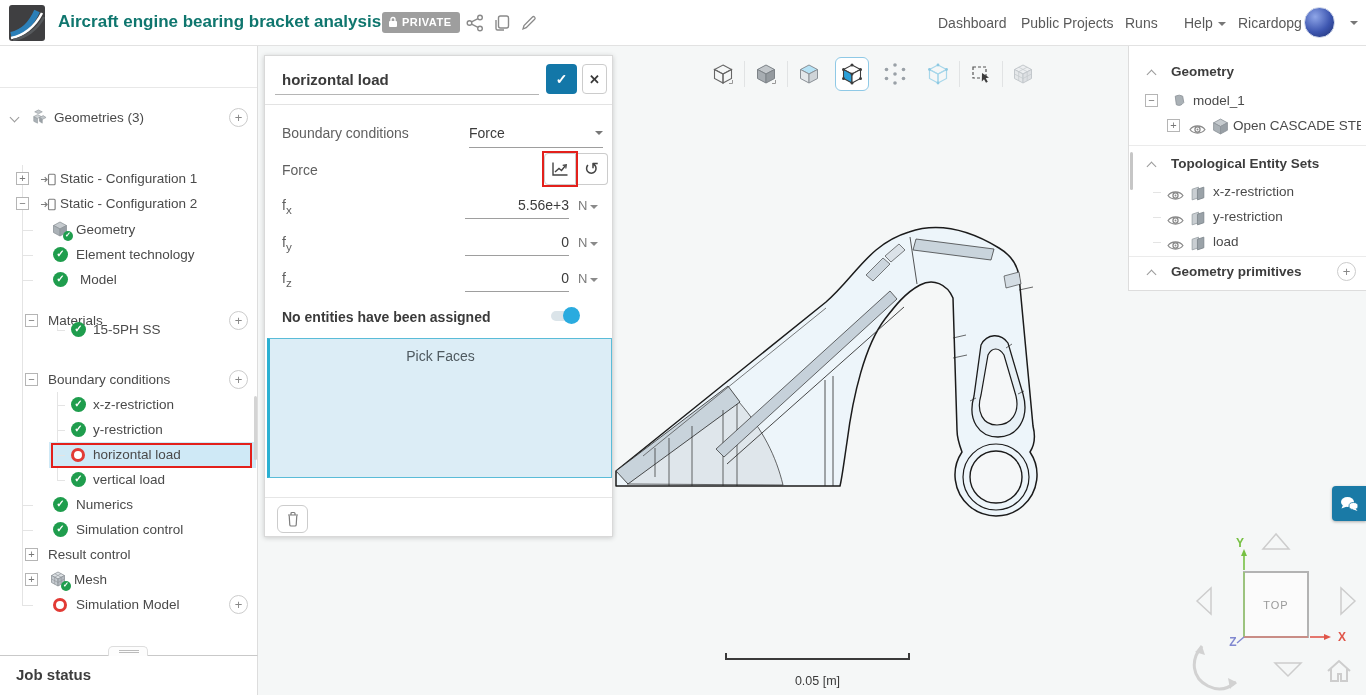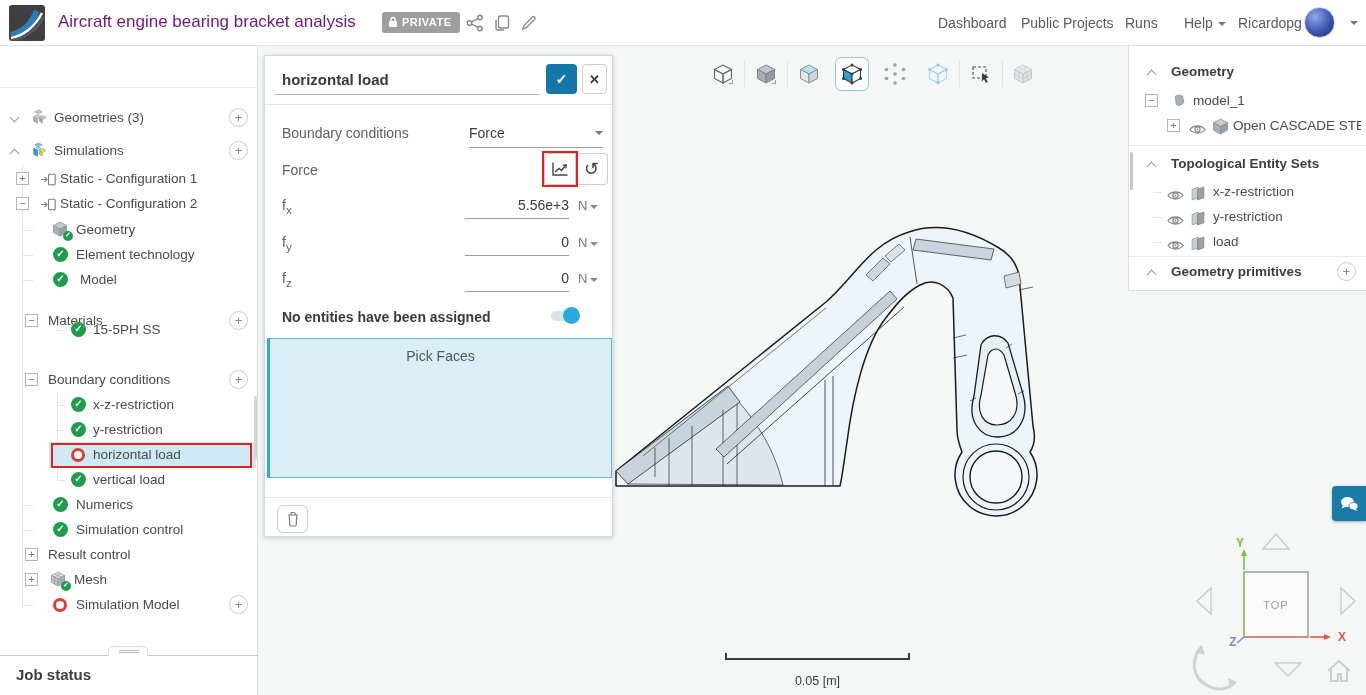--- a/index.html
+++ b/index.html
@@ -2,21 +2,21 @@
 <html><head>
 <meta charset="utf-8">
 <style>
   * { margin:0; padding:0; box-sizing:border-box; }
   html,body { width:1366px; height:695px; font-family:"Liberation Sans",sans-serif; background:#fff; }
   .app { position:relative; width:1366px; height:695px; overflow:hidden; background:#fff; }
 
   
   .topbar { position:absolute; left:0; top:0; width:1366px; height:46px; background:#fff; border-bottom:1px solid #e2e2e2; z-index:40; }
   .logo { position:absolute; left:9px; top:5px; width:36px; height:36px; }
-  .apptitle { position:absolute; left:58px; top:12px; font-size:17px; font-weight:normal; color:#701a75; }
+  .apptitle { position:absolute; left:58px; top:12px; font-size:17px; font-weight:bold; color:#0f766e; }
   .badge { position:absolute; left:382px; top:12px; height:21px; background:#9e9e9e; color:#fff; font-size:11px; font-weight:bold; border-radius:3px; padding:4px 8px 0 20px; letter-spacing:.5px; }
   .badge svg { position:absolute; left:6px; top:4px; }
   .hicon { position:absolute; top:14px; width:18px; height:18px; color:#8a8a8a; cursor:pointer; }
   .nav-item { position:absolute; top:15px; font-size:14px; color:#5a5a5a; cursor:pointer; white-space:nowrap; }
   .caret { display:inline-block; width:0; height:0; border-left:4px solid transparent; border-right:4px solid transparent; border-top:4px solid #777; vertical-align:middle; margin-left:5px; }
   .avatar { position:absolute; left:1304px; top:7px; width:31px; height:31px; border-radius:50%; background:radial-gradient(circle at 35% 30%, #8fa6e8, #3d56b0 55%, #1d2f6e); border:1px solid #c9d2e8; }
   .caret-user { position:absolute; left:1345px; top:21px; }
 
   
   .sidebar { position:absolute; left:0; top:46px; width:258px; height:609px; background:#fff; border-right:1px solid #ddd; z-index:10; }
@@ -286,28 +286,20 @@
 
     <div class="trow" style="top:59px">
       <span class="chev" style="left:10px"></span>
       <svg class="iconwrap" style="left:30px" viewBox="0 0 18 18">
           <use href="#sym-cubes-gray"></use>
         </svg>
       <span class="tlabel" style="left:54px">Geometries (3)</span>
       <span class="plusbtn" style="left:229px"></span>
     </div>
 
-    <div class="trow" style="top:92px">
-      <span class="chev up" style="left:10px"></span>
-      <svg class="iconwrap" style="left:30px" viewBox="0 0 18 18">
-          <use href="#sym-cubes-color"></use>
-        </svg>
-      <span class="tlabel" style="left:54px">Simulations</span>
-      <span class="plusbtn" style="left:229px"></span>
-    </div>
 
     <div class="trow" style="top:120px">
       <span class="expander plus" style="left:16px"></span>
       <svg class="iconwrap" style="left:40px;top:5px" viewBox="0 0 18 16">
           <use href="#sym-config"></use>
         </svg>
       <span class="tlabel" style="left:60px">Static - Configuration 1</span>
     </div>
 
     <div class="trow" style="top:145px">

